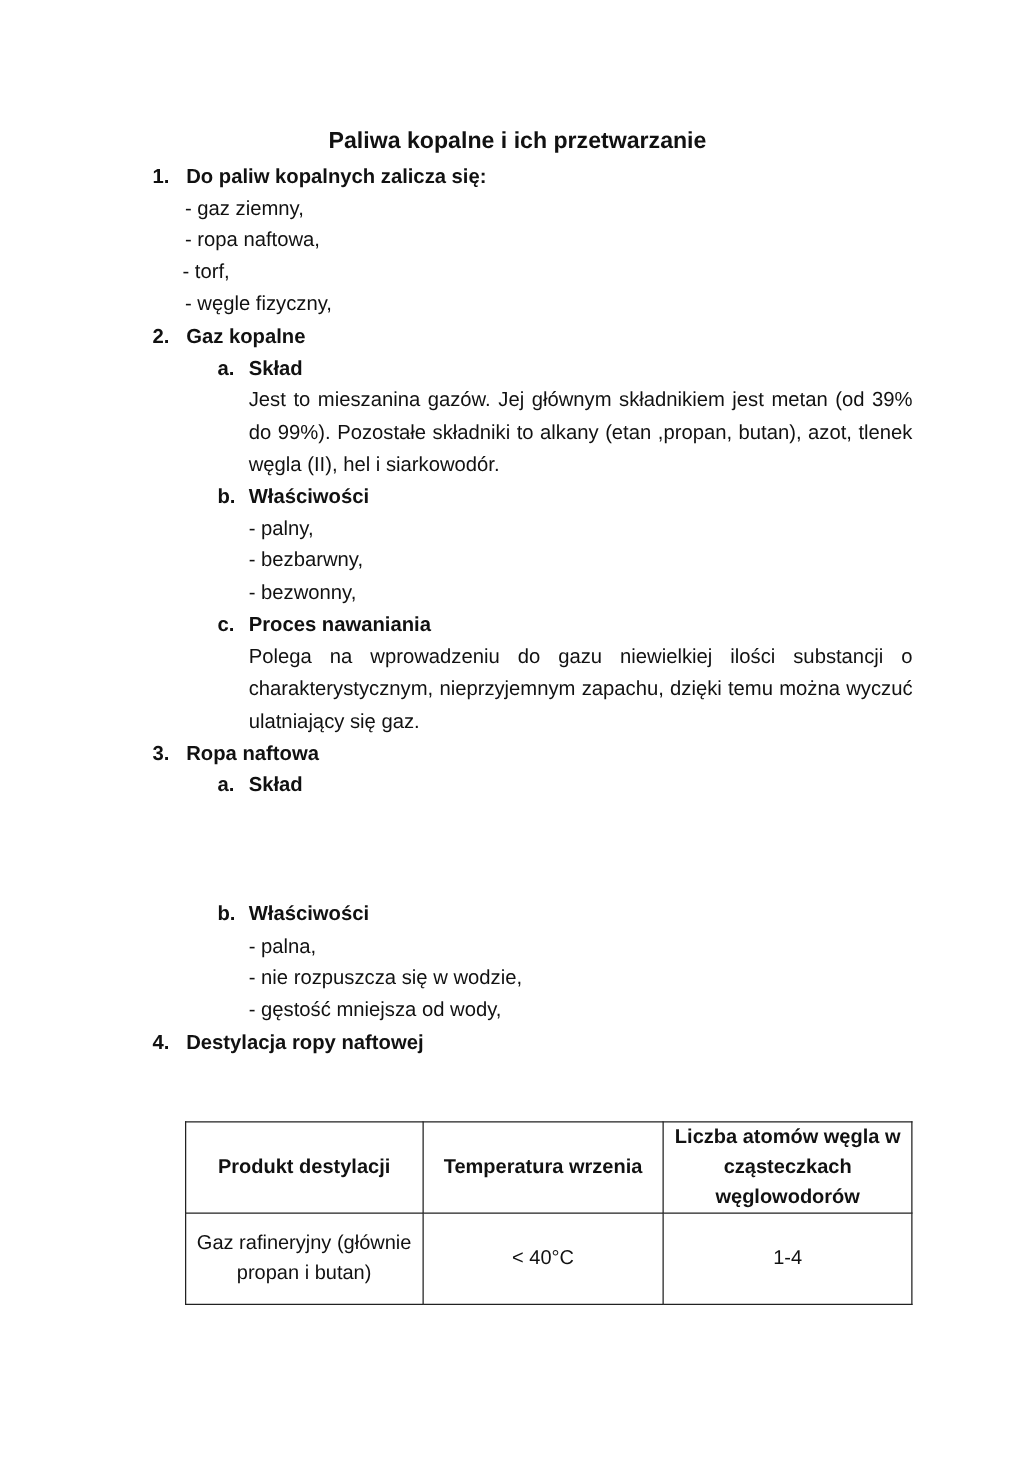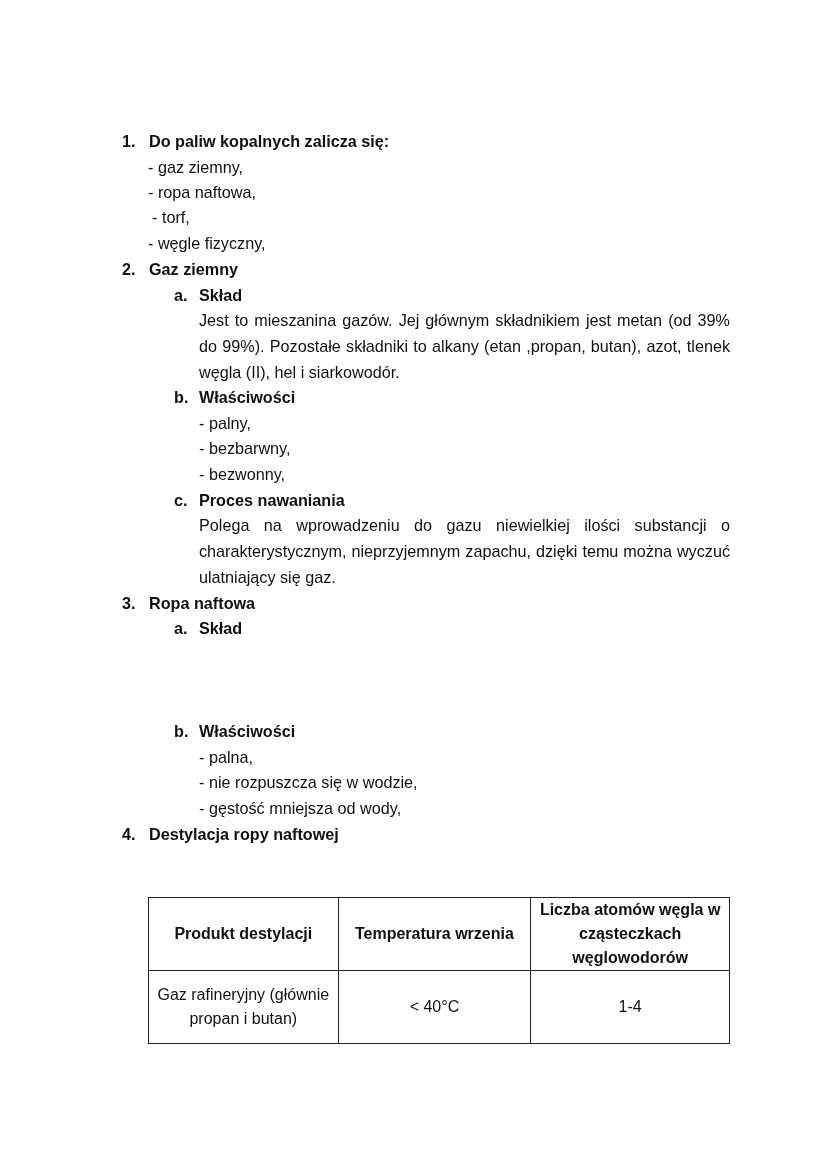--- a/index.html
+++ b/index.html
@@ -28,30 +28,31 @@
       line-height: 24px; padding: 0 6px;
     }
     table.dist th { font-weight: bold; height: 72px; }
     table.dist td { height: 72px; font-weight: normal; }
   </style>
 </head>
 <body>
 
 <div class="page">
 
+  <div class="title">Paliwa kopalne i ich przetwarzanie</div>
 
   <div class="num" style="left:122px; top:129px;">1.</div>
   <div class="line bold" style="left:149px; top:129px;">Do paliw kopalnych zalicza się:</div>
   <div class="line" style="left:148px; top:155px;">- gaz ziemny,</div>
   <div class="line" style="left:148px; top:180px;">- ropa naftowa,</div>
-  <div class="line" style="left:152px; top:205px;">- torf,</div>
+  <div class="line" style="left:146px; top:205px;">- torf,</div>
   <div class="line" style="left:148px; top:231px;">- węgle fizyczny,</div>
 
   <div class="num" style="left:122px; top:257px;">2.</div>
-  <div class="line bold" style="left:149px; top:257px;">Gaz ziemny</div>
+  <div class="line bold" style="left:149px; top:257px;">Gaz kopalne</div>
 
   <div class="num" style="left:174px; top:283px;">a.</div>
   <div class="line bold" style="left:199px; top:283px;">Skład</div>
   <div class="just" style="left:199px; top:308px; width:531px;">Jest to mieszanina gazów. Jej głównym składnikiem jest metan (od 39% do 99%). Pozostałe składniki to alkany (etan ,propan, butan), azot, tlenek węgla (II), hel i siarkowodór.</div>
 
   <div class="num" style="left:174px; top:385px;">b.</div>
   <div class="line bold" style="left:199px; top:385px;">Właściwości</div>
   <div class="line" style="left:199px; top:411px;">- palny,</div>
   <div class="line" style="left:199px; top:436px;">- bezbarwny,</div>
   <div class="line" style="left:199px; top:462px;">- bezwonny,</div>

